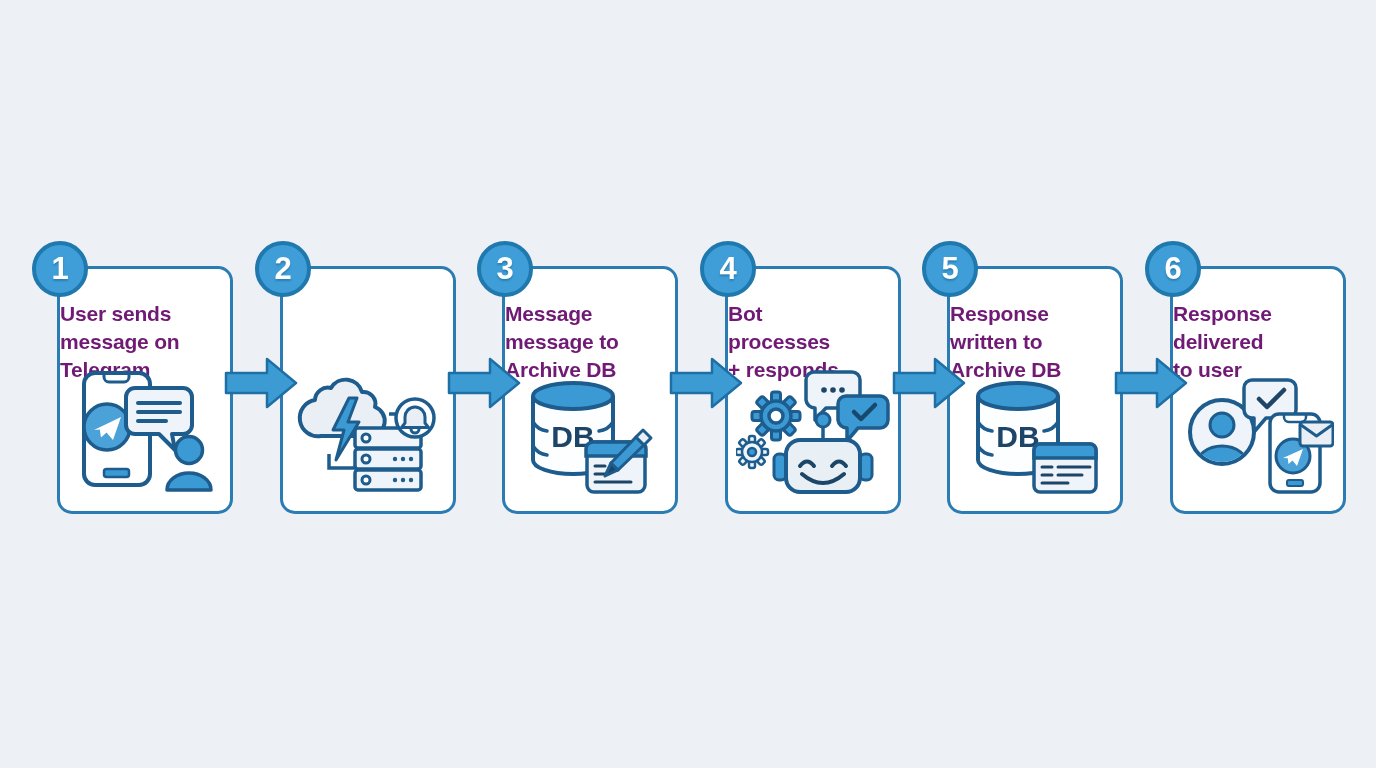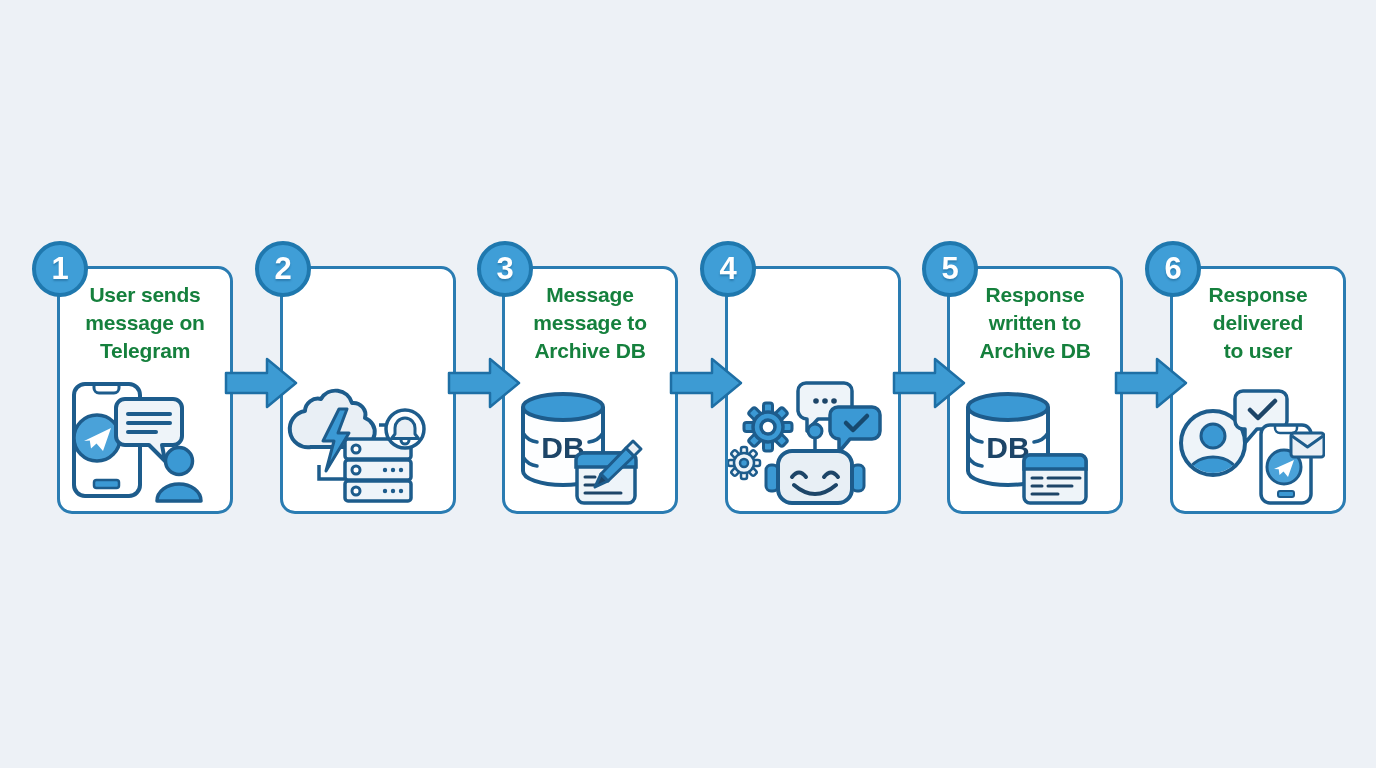--- a/index.html
+++ b/index.html
@@ -27,32 +27,32 @@
     border-radius:50%;
     background:#3f9ed7;
     border:4px solid #1f78ae;
     color:#ffffff;
     font-size:31px; font-weight:bold;
     display:flex; align-items:center; justify-content:center;
     z-index:8;
     text-shadow:0 2px 2px rgba(10,70,110,0.35);
   }
   .step-label {
-    margin-top:12px;
-    text-align:center;
+    margin-top:31px;
+    text-align:left;
     font-size:21px;
     line-height:28px;
     font-weight:700;
-    color:#15803d;
+    color:#701a75;
     white-space:pre-line;
     letter-spacing:-0.2px;
   }
   .step-icon {
-    position:absolute; left:0; right:0; bottom:6px;
-    display:flex; justify-content:flex-start;
+    position:absolute; left:0; right:0; bottom:17px;
+    display:flex; justify-content:center;
   }
   .flow-arrow {
     position:absolute; top:354px;
     width:74px; height:58px;
     z-index:6;
   }
 
   
   #card-1 { left:57px; }   #card-2 { left:280px; }
   #card-3 { left:502px; }  #card-4 { left:725px; }
@@ -149,20 +149,23 @@
           <polygon points="90,106 96,93 103,100" fill="#1d4568"></polygon>
           <polygon points="96,93 121,67 129,75 103,100" fill="#3b99d4"></polygon>
           <polygon points="121,67 128,60 136,68 129,75" fill="#e9eff5"></polygon>
         </g>
       </svg>
     </div>
   </div>
 
   <div class="step-card" id="card-4">
     <div class="badge">4</div>
+    <div class="step-label">Bot
+processes
++ responds</div>
     <div class="step-icon">
       <svg width="154" height="126" viewBox="0 0 154 126">
         <g transform="translate(40,48)">
           <g fill="#3b99d4" stroke="#1d5c8c" stroke-width="3">
             <rect x="-4.5" y="-24" width="9" height="11" rx="2.5"></rect>
             <rect x="-4.5" y="-24" width="9" height="11" rx="2.5" transform="rotate(45)"></rect>
             <rect x="-4.5" y="-24" width="9" height="11" rx="2.5" transform="rotate(90)"></rect>
             <rect x="-4.5" y="-24" width="9" height="11" rx="2.5" transform="rotate(135)"></rect>
             <rect x="-4.5" y="-24" width="9" height="11" rx="2.5" transform="rotate(180)"></rect>
             <rect x="-4.5" y="-24" width="9" height="11" rx="2.5" transform="rotate(225)"></rect>

